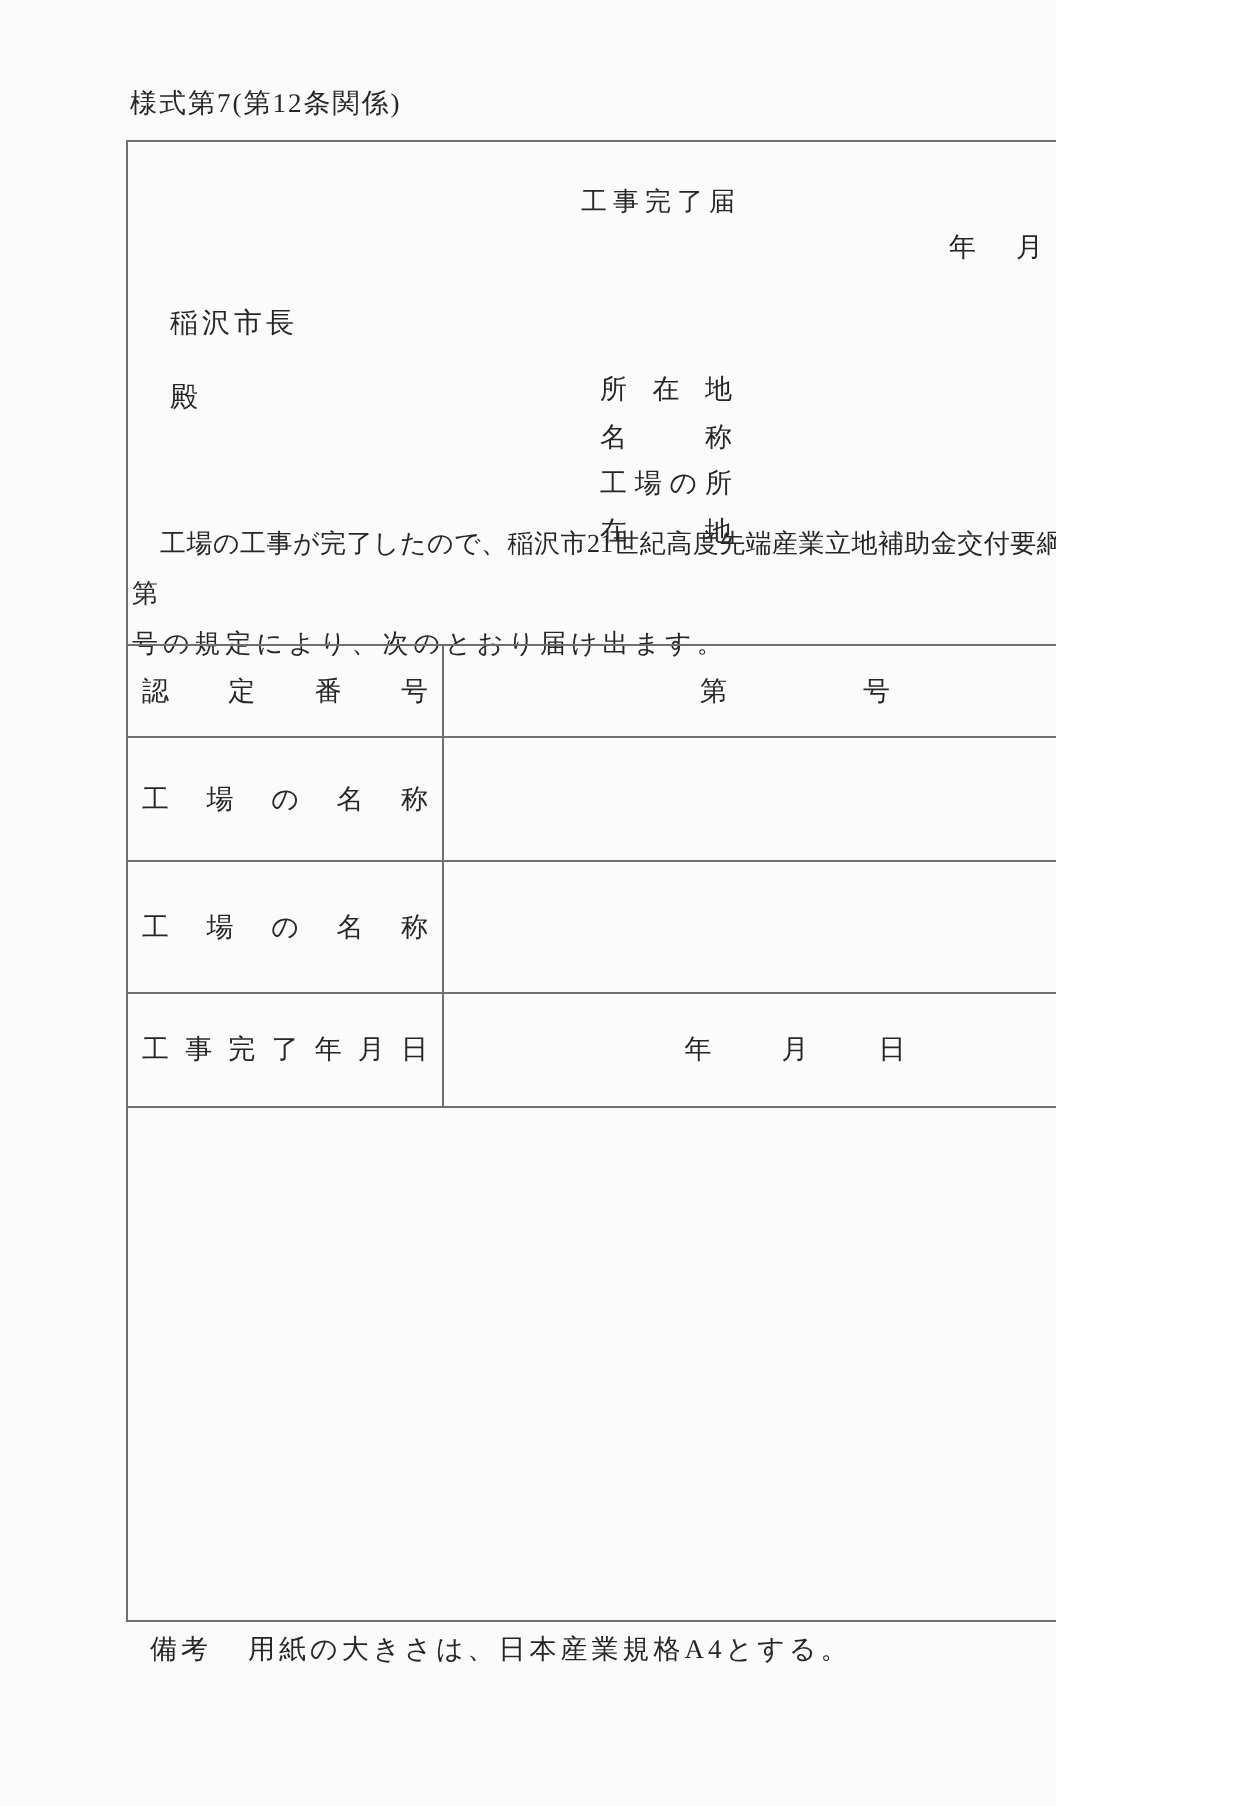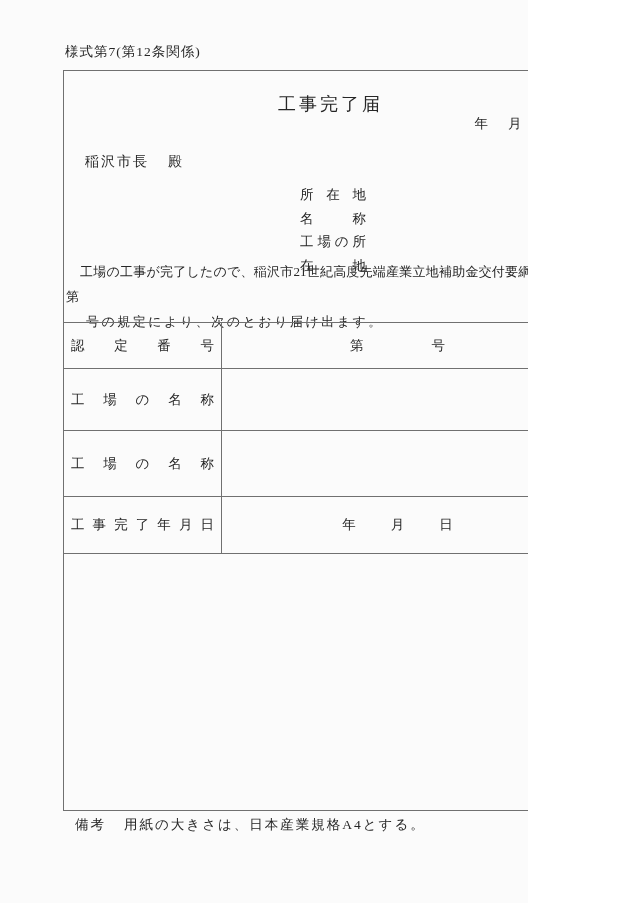--- a/index.html
+++ b/index.html
@@ -22,48 +22,48 @@
     position:absolute; left:65px; top:43px;
     font-size:13.5px; letter-spacing:1px; white-space:nowrap;
   }
   .form-box{
     position:absolute; left:63px; top:70px; width:511px; height:741px;
     border:1px solid var(--line);
   }
   .title{
     position:absolute; top:21px; left:0; right:0;
     text-align:center; padding-left:24px;
-    font-size:18px; letter-spacing:3px; white-space:nowrap;
+    font-size:13px; letter-spacing:3px; white-space:nowrap;
   }
   .header-date{
     position:absolute; top:44px; right:18px;
     display:flex; gap:20px; font-size:13.5px;
   }
   .addressee{
     position:absolute; top:82px; left:21px;
-    display:flex; gap:19px; font-size:14px; letter-spacing:2px;
+    display:flex; gap:19px; font-size:14px; letter-spacing:2px;flex-direction:column;
   }
   .applicant{
     position:absolute; top:112px; left:236px; width:66px;
     font-size:13.5px;
   }
   .applicant .jline{
     line-height:23.5px;
     text-align:justify; text-align-last:justify;
     text-justify:inter-character;
   }
   .body-text{
     position:absolute; top:188px; left:2px; right:2px;
     font-size:13px; line-height:25px;
   }
   .body-line-1{
     text-align:justify; text-align-last:justify;
     text-justify:inter-character; text-indent:14px;
   }
-  .body-line-2{ letter-spacing:2.5px;margin-left:20px; }
+  .body-line-2{ letter-spacing:2.5px; }
   .form-table{
     position:absolute; left:0; right:0; top:251px; bottom:0;
     display:grid;
     grid-template-columns:158px 1fr;
     grid-template-rows:46px 62px 66px 57px 1fr;
   }
   .cell{ border-top:1px solid var(--line); }
   .cell-label{
     border-right:1px solid var(--line);
     display:flex; align-items:center;

